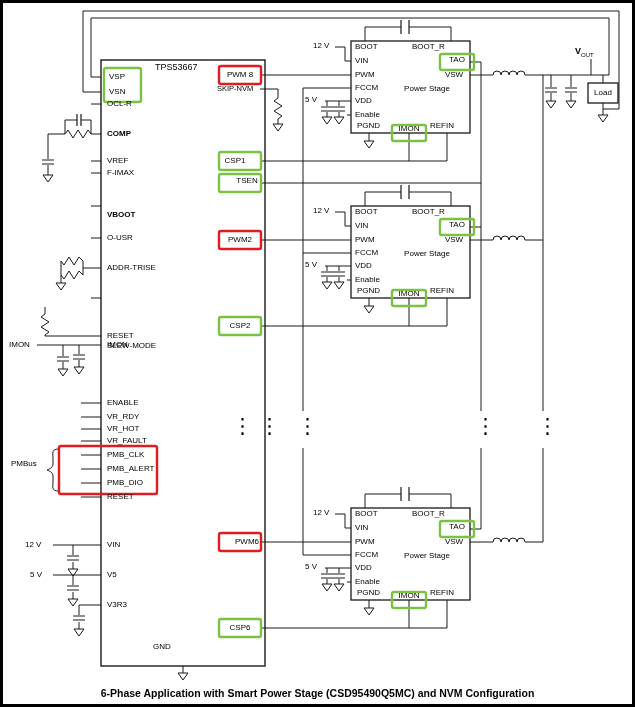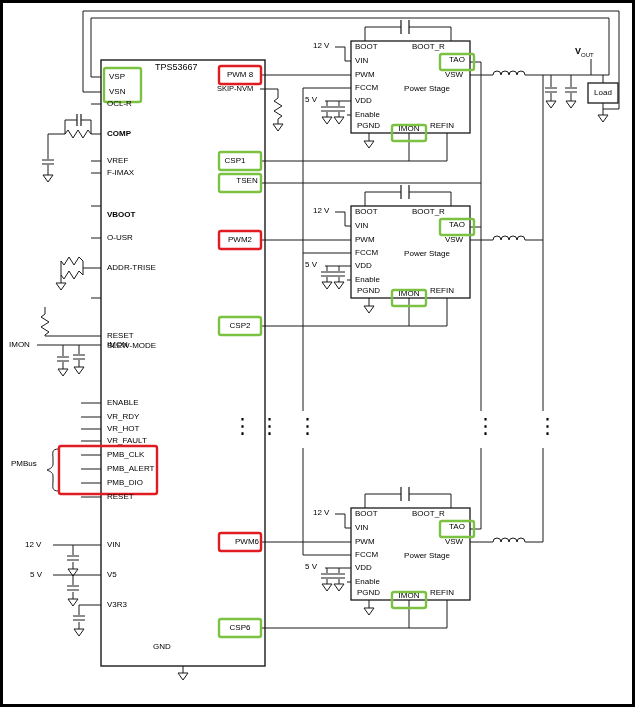--- a/index.html
+++ b/index.html
@@ -252,14 +252,15 @@
 
   <div class="t vout" style="left:572px;top:44px;"><span class="main">V</span><span class="sub">OUT</span></div>
   <div class="t c" style="left:585px;top:86px;width:30px;">Load</div>
 
   <div class="dots" style="left:229px;top:412px;">⋮</div>
   <div class="dots" style="left:256px;top:412px;">⋮</div>
   <div class="dots" style="left:294px;top:412px;">⋮</div>
   <div class="dots" style="left:472px;top:412px;">⋮</div>
   <div class="dots" style="left:534px;top:412px;">⋮</div>
 
+  <div class="caption">6-Phase Application with Smart Power Stage (CSD95490Q5MC) and NVM Configuration</div>
 
 </div>
 
 </body></html>

